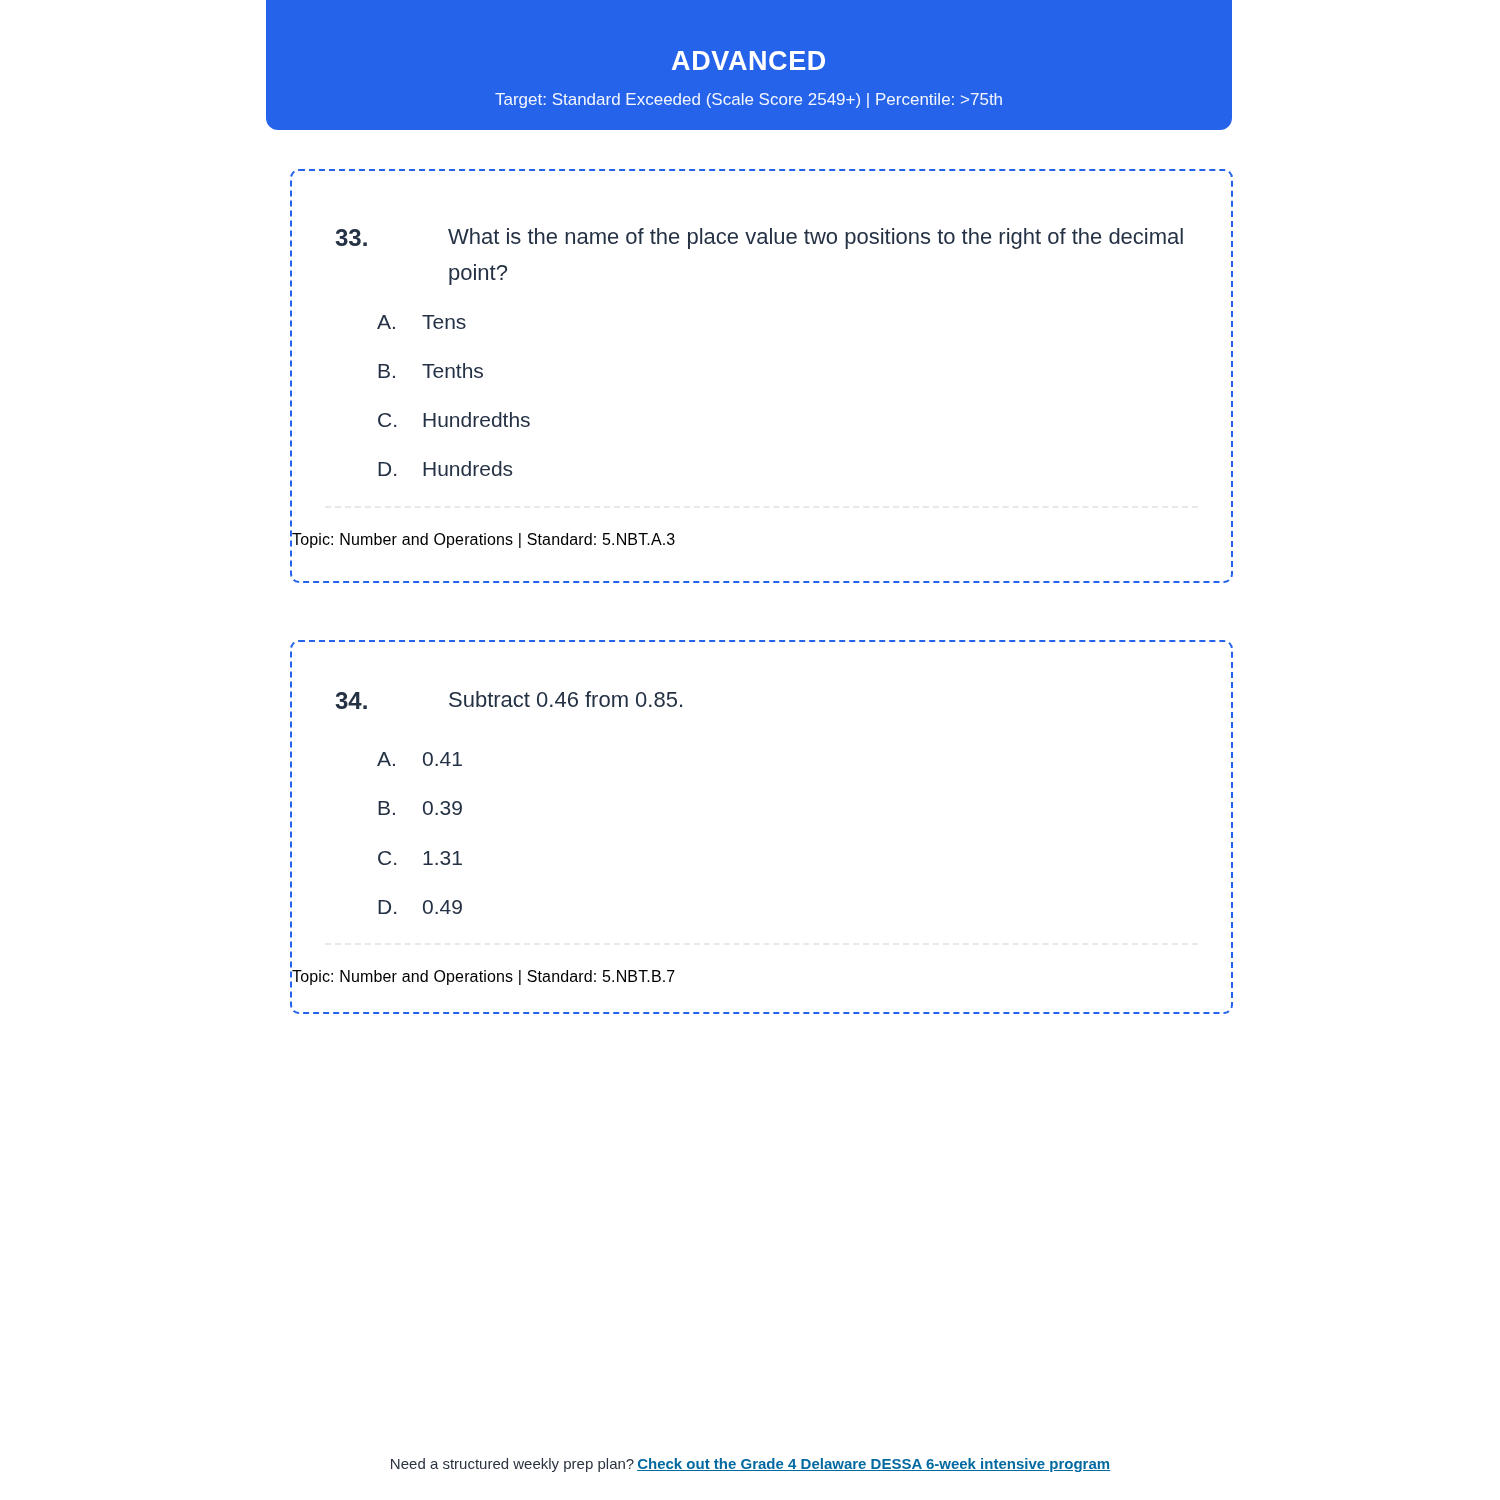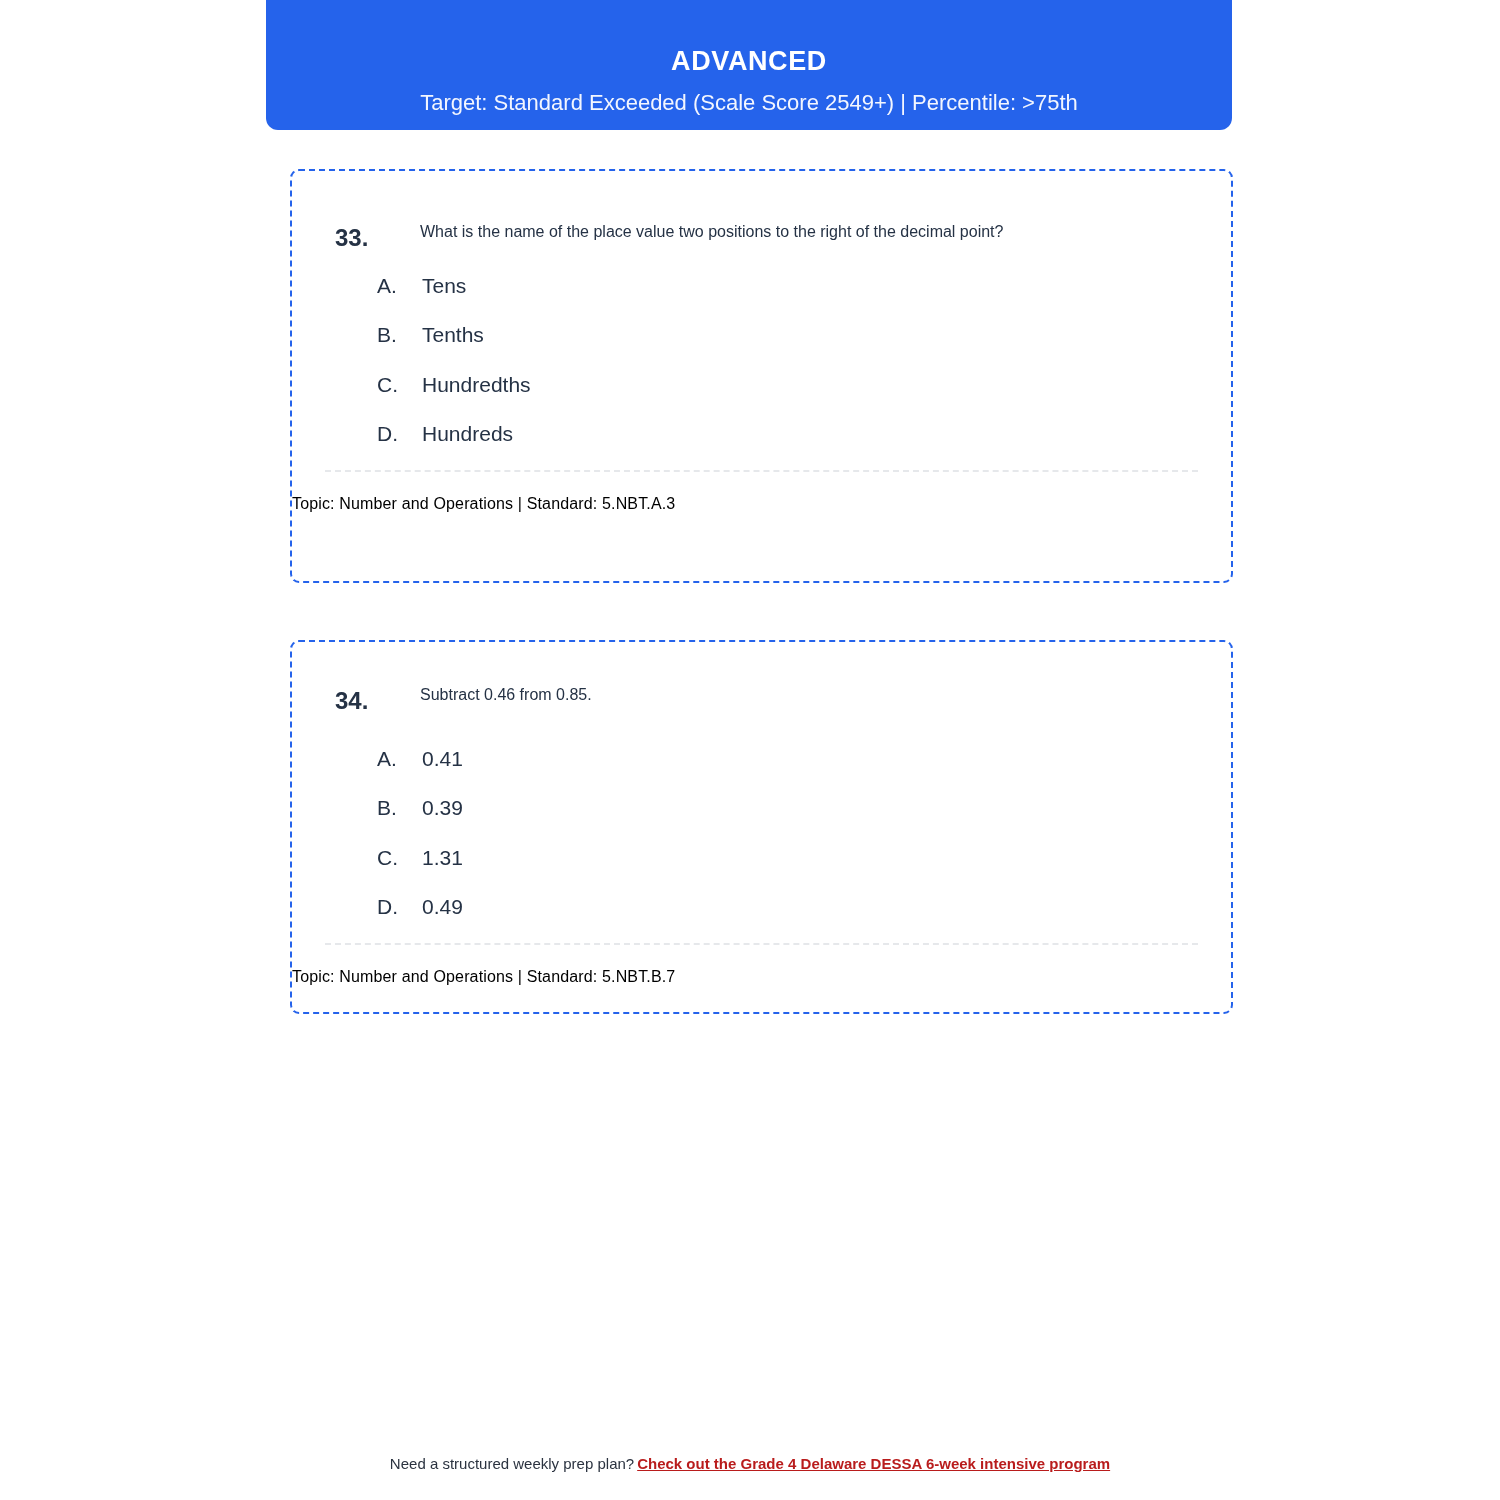--- a/index.html
+++ b/index.html
@@ -34,21 +34,21 @@
   }
   .level-title {
     font-size: 27px;
     font-weight: bold;
     letter-spacing: 0.6px;
     line-height: 1.2;
     color: #ffffff;
   }
   .level-subtitle {
     margin-top: 12px;
-    font-size: 22px;
+    font-size: 17px;
     font-weight: normal;
     color: #f3f6ff;
     line-height: 1.3;
   }
 
   
   .question-card {
     position: absolute;
     left: 290px;
     width: 943px;
@@ -70,24 +70,25 @@
     flex: 0 0 auto;
     width: 88px;
     font-size: 24px;
     font-weight: bold;
     color: #253245;
     line-height: 1.55;
     padding-left: 3px;
   }
   .q-text {
     flex: 1 1 auto;
-    font-size: 16px;
+    font-size: 22px;
     color: #253245;
     line-height: 1.65;
     max-width: 760px;
+    margin-left: 28px;
   }
 
   .options {
     list-style: none;
     padding: 0 40px 0 85px;
     margin-top: 17px;
   }
   #card-34 .options { margin-top: 27px; }
 
   .option {
@@ -124,21 +125,21 @@
   .page-footer {
     position: absolute;
     left: 0;
     top: 1455px;
     width: 1500px;
     text-align: center;
     font-size: 15px;
     color: #2b3340;
   }
   .footer-link {
-    color: #b91c1c;
+    color: #0369a1;
     font-weight: bold;
     text-decoration: underline;
     margin-left: 3px;
   }
 </style>
 </head>
 <body>
 
 <div class="page">
 

